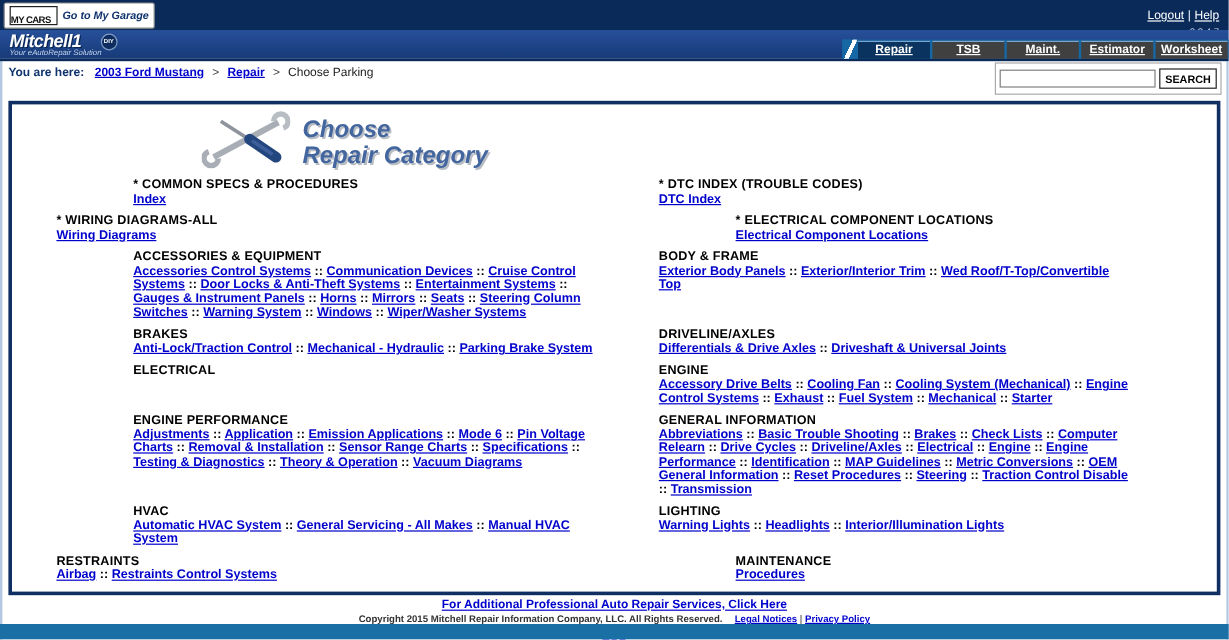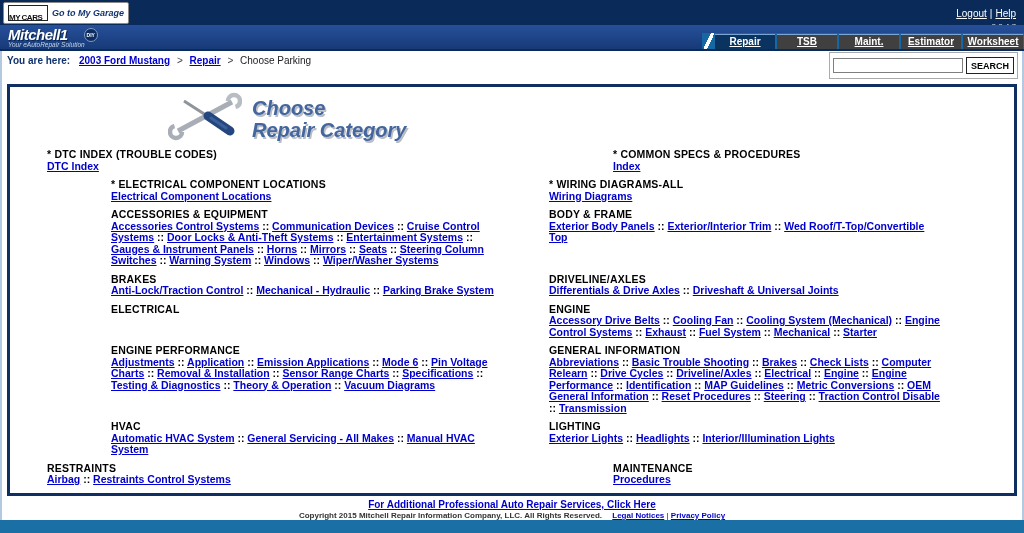--- a/index.html
+++ b/index.html
@@ -152,38 +152,38 @@
         <line x1="40" y1="25" x2="62" y2="40" stroke="#24467e" stroke-width="9" stroke-linecap="round"></line>
         <line x1="43" y1="27" x2="58" y2="37" stroke="#3c5f9b" stroke-width="3" stroke-linecap="round"></line>
       </svg>
       <div class="title-text">
         <div>Choose</div>
         <div>Repair Category</div>
       </div>
     </div>
     <div class="cat-rows" id="cat-rows">
         <div class="cat-row">
+          <div class="cat-cell left">
+            <div class="cat-heading">* COMMON SPECS &amp; PROCEDURES</div>
+            <div class="cat-links"><a>Index</a></div>
+          </div>
           <div class="cat-cell right">
             <div class="cat-heading">* DTC INDEX (TROUBLE CODES)</div>
             <div class="cat-links"><a>DTC Index</a></div>
           </div>
-          <div class="cat-cell left">
-            <div class="cat-heading">* COMMON SPECS &amp; PROCEDURES</div>
-            <div class="cat-links"><a>Index</a></div>
-          </div>
-        </div>
-        <div class="cat-row">
+        </div>
+        <div class="cat-row">
+          <div class="cat-cell right">
+            <div class="cat-heading">* WIRING DIAGRAMS-ALL</div>
+            <div class="cat-links"><a>Wiring Diagrams</a></div>
+          </div>
           <div class="cat-cell left">
             <div class="cat-heading">* ELECTRICAL COMPONENT LOCATIONS</div>
             <div class="cat-links"><a>Electrical Component Locations</a></div>
           </div>
-          <div class="cat-cell right">
-            <div class="cat-heading">* WIRING DIAGRAMS-ALL</div>
-            <div class="cat-links"><a>Wiring Diagrams</a></div>
-          </div>
         </div>
         <div class="cat-row">
           <div class="cat-cell left">
             <div class="cat-heading">ACCESSORIES &amp; EQUIPMENT</div>
             <div class="cat-links"><a>Accessories Control Systems</a><span class="sep"> :: </span><a>Communication Devices</a><span class="sep"> :: </span><a>Cruise Control Systems</a><span class="sep"> :: </span><a>Door Locks &amp; Anti-Theft Systems</a><span class="sep"> :: </span><a>Entertainment Systems</a><span class="sep"> :: </span><a>Gauges &amp; Instrument Panels</a><span class="sep"> :: </span><a>Horns</a><span class="sep"> :: </span><a>Mirrors</a><span class="sep"> :: </span><a>Seats</a><span class="sep"> :: </span><a>Steering Column Switches</a><span class="sep"> :: </span><a>Warning System</a><span class="sep"> :: </span><a>Windows</a><span class="sep"> :: </span><a>Wiper/Washer Systems</a></div>
           </div>
           <div class="cat-cell right">
             <div class="cat-heading">BODY &amp; FRAME</div>
             <div class="cat-links"><a>Exterior Body Panels</a><span class="sep"> :: </span><a>Exterior/Interior Trim</a><span class="sep"> :: </span><a>Wed Roof/T-Top/Convertible Top</a></div>
           </div>
@@ -217,21 +217,21 @@
             <div class="cat-links"><a>Abbreviations</a><span class="sep"> :: </span><a>Basic Trouble Shooting</a><span class="sep"> :: </span><a>Brakes</a><span class="sep"> :: </span><a>Check Lists</a><span class="sep"> :: </span><a>Computer Relearn</a><span class="sep"> :: </span><a>Drive Cycles</a><span class="sep"> :: </span><a>Driveline/Axles</a><span class="sep"> :: </span><a>Electrical</a><span class="sep"> :: </span><a>Engine</a><span class="sep"> :: </span><a>Engine Performance</a><span class="sep"> :: </span><a>Identification</a><span class="sep"> :: </span><a>MAP Guidelines</a><span class="sep"> :: </span><a>Metric Conversions</a><span class="sep"> :: </span><a>OEM General Information</a><span class="sep"> :: </span><a>Reset Procedures</a><span class="sep"> :: </span><a>Steering</a><span class="sep"> :: </span><a>Traction Control Disable</a><span class="sep"> :: </span><a>Transmission</a></div>
           </div>
         </div>
         <div class="cat-row">
           <div class="cat-cell left">
             <div class="cat-heading">HVAC</div>
             <div class="cat-links"><a>Automatic HVAC System</a><span class="sep"> :: </span><a>General Servicing - All Makes</a><span class="sep"> :: </span><a>Manual HVAC System</a></div>
           </div>
           <div class="cat-cell right">
             <div class="cat-heading">LIGHTING</div>
-            <div class="cat-links"><a>Exterior Lights</a><span class="sep"> :: </span><a>Headlights</a><span class="sep"> :: </span><a>Interior/Illumination Lights</a></div>
+            <div class="cat-links"><a>Warning Lights</a><span class="sep"> :: </span><a>Headlights</a><span class="sep"> :: </span><a>Interior/Illumination Lights</a></div>
           </div>
         </div>
         <div class="cat-row">
           <div class="cat-cell right">
             <div class="cat-heading">RESTRAINTS</div>
             <div class="cat-links"><a>Airbag</a><span class="sep"> :: </span><a>Restraints Control Systems</a></div>
           </div>
           <div class="cat-cell left">
             <div class="cat-heading">MAINTENANCE</div>
             <div class="cat-links"><a>Procedures</a></div>

